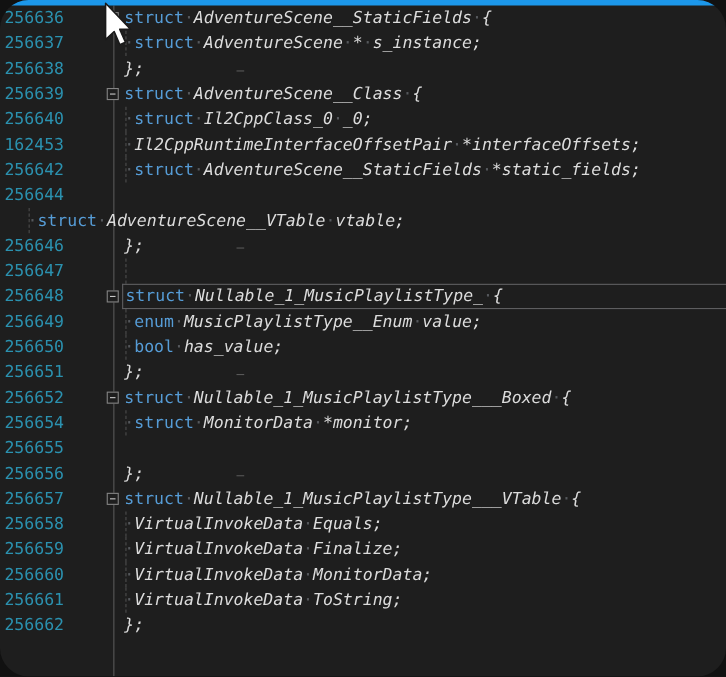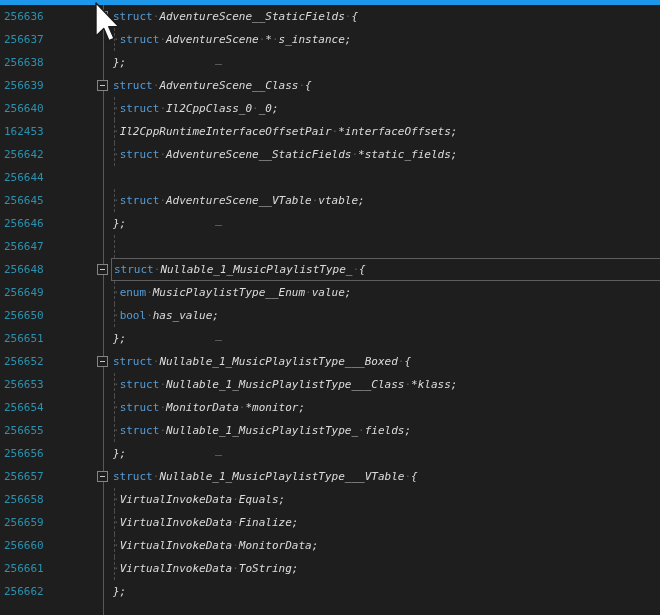--- a/index.html
+++ b/index.html
@@ -1,21 +1,22 @@
 <!DOCTYPE html>
 <html style="--bg: #1e1e1e; --accent: #1c97ea; --linenum: #2b91af; --keyword: #569cd6; --text: #dcdcdc; --curborder: #5e5e60; --outline: #585858; --guide: #4d4d4d; --ws: #55585c;"><head>
 <meta charset="utf-8">
 <style>
   html,body{margin:0;padding:0;background:#111;}
   .editor{
     position:relative;width:660px;height:615px;overflow:hidden;
     background:var(--bg,#1e1e1e);
     font-family:"DejaVu Sans Mono",monospace;
-    font-size:11px;line-height:23px;
+    font-size:15px;line-height:23px;
     cursor:default;
+    border-radius:26px;
   }
   .topstrip{position:absolute;left:0;top:0;right:0;height:5px;background:var(--accent,#1c97ea);z-index:3;}
   .outline-line{position:absolute;left:103px;top:5px;bottom:0;width:1px;background:var(--outline,#585858);z-index:1;}
   .lines{position:absolute;left:0;top:5px;right:0;z-index:2;}
   .row{display:flex;height:23px;line-height:23px;white-space:pre;}
   .num{flex:none;width:88px;padding-left:4px;box-sizing:border-box;color:var(--linenum,#2b91af);}
   .gutter{flex:none;width:23px;position:relative;}
   .foldbox{position:absolute;left:9px;top:6px;width:11px;height:11px;box-sizing:border-box;
     border:1px solid #848484;background:var(--bg,#1e1e1e);z-index:4;}
   .minus{position:absolute;left:2px;top:4px;width:5px;height:1px;background:#c8c8c8;}
@@ -36,31 +37,30 @@
   <div class="outline-line"></div>
   <div class="lines">
       <div class="row"><div class="num">256636</div><div class="gutter"><span class="foldbox"><span class="minus"></span></span></div><div class="code"><span class="tok kw">struct</span><span class="tok ws">·</span><span class="tok id">AdventureScene__StaticFields</span><span class="tok ws">·</span><span class="tok pn">{</span></div></div>
       <div class="row"><div class="num">256637</div><div class="gutter"></div><div class="code"><span class="guide"></span><span class="tok ws">·</span><span class="tok kw">struct</span><span class="tok ws">·</span><span class="tok id">AdventureScene</span><span class="tok ws">·</span><span class="tok pn">*</span><span class="tok ws">·</span><span class="tok id">s_instance;</span></div></div>
       <div class="row"><div class="num">256638</div><div class="gutter"></div><div class="code"><span class="tok pn">};</span><span class="foldtick"></span></div></div>
       <div class="row"><div class="num">256639</div><div class="gutter"><span class="foldbox"><span class="minus"></span></span></div><div class="code"><span class="tok kw">struct</span><span class="tok ws">·</span><span class="tok id">AdventureScene__Class</span><span class="tok ws">·</span><span class="tok pn">{</span></div></div>
       <div class="row"><div class="num">256640</div><div class="gutter"></div><div class="code"><span class="guide"></span><span class="tok ws">·</span><span class="tok kw">struct</span><span class="tok ws">·</span><span class="tok id">Il2CppClass_0</span><span class="tok ws">·</span><span class="tok id">_0;</span></div></div>
       <div class="row"><div class="num">162453</div><div class="gutter"></div><div class="code"><span class="guide"></span><span class="tok ws">·</span><span class="tok id">Il2CppRuntimeInterfaceOffsetPair</span><span class="tok ws">·</span><span class="tok pn">*</span><span class="tok id">interfaceOffsets;</span></div></div>
       <div class="row"><div class="num">256642</div><div class="gutter"></div><div class="code"><span class="guide"></span><span class="tok ws">·</span><span class="tok kw">struct</span><span class="tok ws">·</span><span class="tok id">AdventureScene__StaticFields</span><span class="tok ws">·</span><span class="tok pn">*</span><span class="tok id">static_fields;</span></div></div>
       <div class="row"><div class="num">256644</div><div class="gutter"></div></div>
-      <div class="row"><div class="num">256645</div><div class="gutter"></div><div class="code"><span class="guide"></span><span class="tok ws">·</span><span class="tok kw">struct</span><span class="tok ws">·</span><span class="tok id">AdventureScene__VTable</span><span class="tok ws">·</span><span class="tok id">vtable;</span></div></div>
+      <div class="row"><div class="gutter"></div><div class="code"><span class="guide"></span><span class="tok ws">·</span><span class="tok kw">struct</span><span class="tok ws">·</span><span class="tok id">AdventureScene__VTable</span><span class="tok ws">·</span><span class="tok id">vtable;</span></div></div>
       <div class="row"><div class="num">256646</div><div class="gutter"></div><div class="code"><span class="tok pn">};</span><span class="foldtick"></span></div></div>
       <div class="row"><div class="num">256647</div><div class="gutter"></div><div class="code"><span class="guide"></span></div></div>
       <div class="row current"><div class="num">256648</div><div class="gutter"><span class="foldbox"><span class="minus"></span></span></div><div class="code"><span class="tok kw">struct</span><span class="tok ws">·</span><span class="tok id">Nullable_1_MusicPlaylistType_</span><span class="tok ws">·</span><span class="tok pn">{</span></div></div>
       <div class="row"><div class="num">256649</div><div class="gutter"></div><div class="code"><span class="guide"></span><span class="tok ws">·</span><span class="tok kw">enum</span><span class="tok ws">·</span><span class="tok id">MusicPlaylistType__Enum</span><span class="tok ws">·</span><span class="tok id">value;</span></div></div>
       <div class="row"><div class="num">256650</div><div class="gutter"></div><div class="code"><span class="guide"></span><span class="tok ws">·</span><span class="tok kw">bool</span><span class="tok ws">·</span><span class="tok id">has_value;</span></div></div>
       <div class="row"><div class="num">256651</div><div class="gutter"></div><div class="code"><span class="tok pn">};</span><span class="foldtick"></span></div></div>
       <div class="row"><div class="num">256652</div><div class="gutter"><span class="foldbox"><span class="minus"></span></span></div><div class="code"><span class="tok kw">struct</span><span class="tok ws">·</span><span class="tok id">Nullable_1_MusicPlaylistType___Boxed</span><span class="tok ws">·</span><span class="tok pn">{</span></div></div>
-      <div class="row"><div class="num">256653</div><div class="gutter"></div><div class="code"><span class="guide"></span><span class="tok ws">·</span><span class="tok kw">struct</span><span class="tok ws">·</span><span class="tok id">Nullable_1_MusicPlaylistType___Class</span><span class="tok ws">·</span><span class="tok pn">*</span><span class="tok id">klass;</span></div></div>
       <div class="row"><div class="num">256654</div><div class="gutter"></div><div class="code"><span class="guide"></span><span class="tok ws">·</span><span class="tok kw">struct</span><span class="tok ws">·</span><span class="tok id">MonitorData</span><span class="tok ws">·</span><span class="tok pn">*</span><span class="tok id">monitor;</span></div></div>
-      <div class="row"><div class="num">256655</div><div class="gutter"></div><div class="code"><span class="guide"></span><span class="tok ws">·</span><span class="tok kw">struct</span><span class="tok ws">·</span><span class="tok id">Nullable_1_MusicPlaylistType_</span><span class="tok ws">·</span><span class="tok id">fields;</span></div></div>
+      <div class="row"><div class="num">256655</div><div class="gutter"></div></div>
       <div class="row"><div class="num">256656</div><div class="gutter"></div><div class="code"><span class="tok pn">};</span><span class="foldtick"></span></div></div>
       <div class="row"><div class="num">256657</div><div class="gutter"><span class="foldbox"><span class="minus"></span></span></div><div class="code"><span class="tok kw">struct</span><span class="tok ws">·</span><span class="tok id">Nullable_1_MusicPlaylistType___VTable</span><span class="tok ws">·</span><span class="tok pn">{</span></div></div>
       <div class="row"><div class="num">256658</div><div class="gutter"></div><div class="code"><span class="guide"></span><span class="tok ws">·</span><span class="tok id">VirtualInvokeData</span><span class="tok ws">·</span><span class="tok id">Equals;</span></div></div>
       <div class="row"><div class="num">256659</div><div class="gutter"></div><div class="code"><span class="guide"></span><span class="tok ws">·</span><span class="tok id">VirtualInvokeData</span><span class="tok ws">·</span><span class="tok id">Finalize;</span></div></div>
       <div class="row"><div class="num">256660</div><div class="gutter"></div><div class="code"><span class="guide"></span><span class="tok ws">·</span><span class="tok id">VirtualInvokeData</span><span class="tok ws">·</span><span class="tok id">MonitorData;</span></div></div>
       <div class="row"><div class="num">256661</div><div class="gutter"></div><div class="code"><span class="guide"></span><span class="tok ws">·</span><span class="tok id">VirtualInvokeData</span><span class="tok ws">·</span><span class="tok id">ToString;</span></div></div>
       <div class="row"><div class="num">256662</div><div class="gutter"></div><div class="code"><span class="tok pn">};</span></div></div>
     </div>
   <svg class="cursor" width="30" height="44" viewBox="0 0 30 44">
     <path d="M6 2 L6 35 L13.8 27.6 L18.9 39.6 L24 37.4 L18.8 25.6 L28.6 25.6 Z" fill="#ffffff" stroke="#1a1a1a" stroke-width="1.4" stroke-linejoin="round"></path>

